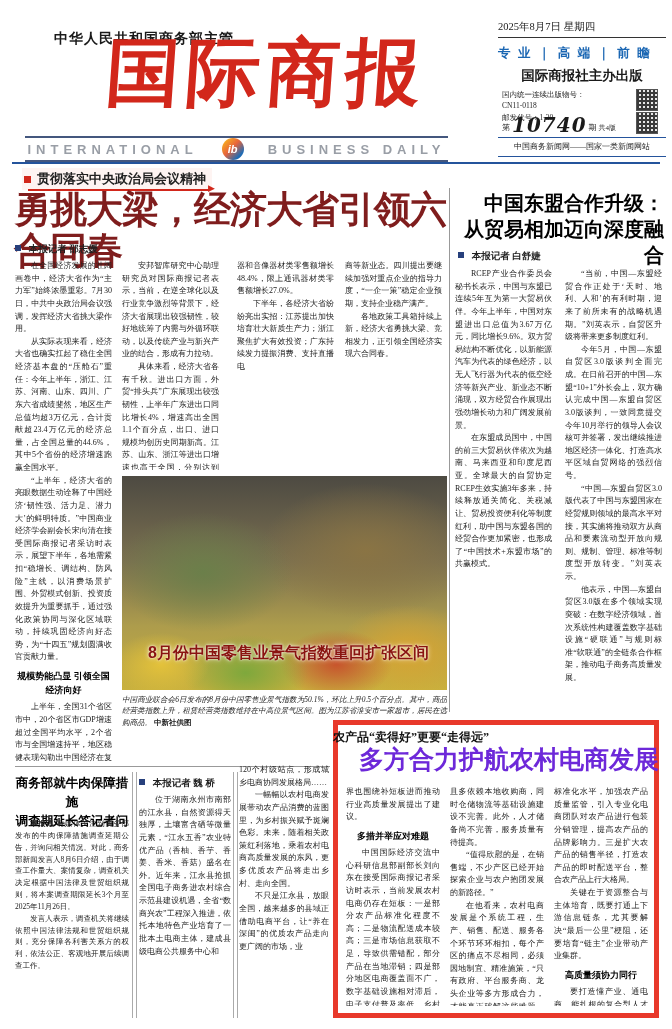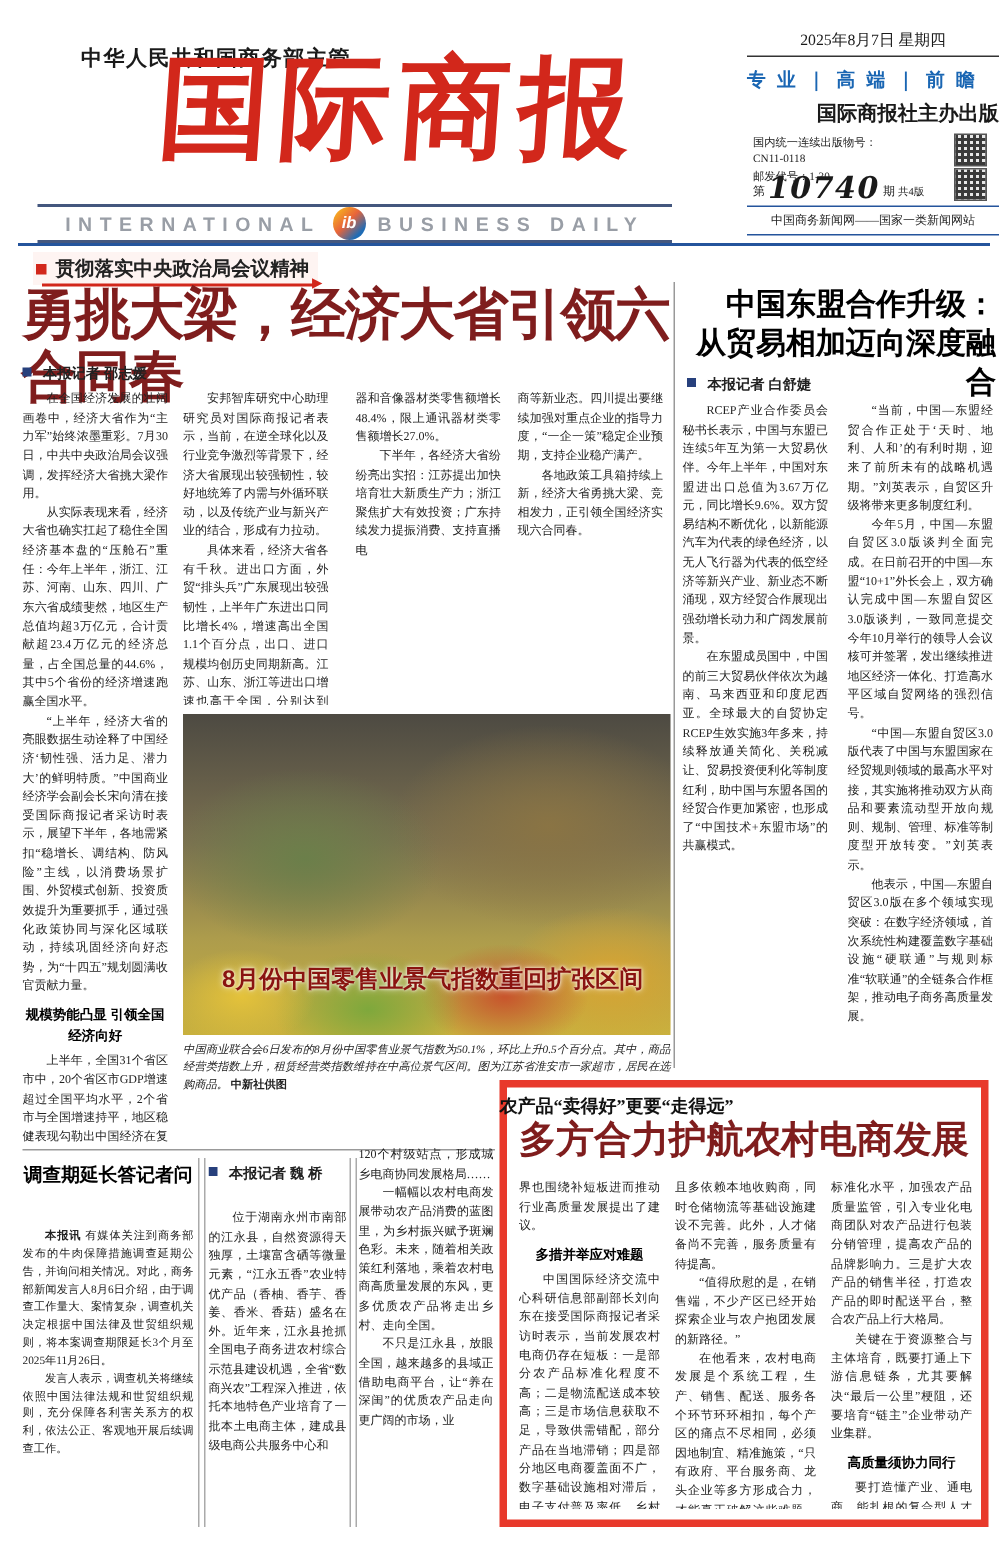--- a/index.html
+++ b/index.html
@@ -4,31 +4,31 @@
 <style>
   html,body{margin:0;padding:0}
   body{width:672px;height:1029px;position:relative;background:#ffffff;
        font-family:"Liberation Serif",serif;color:#1a1a1a;overflow:hidden}
   .abs{position:absolute}
   
   .supervisor{left:54px;top:30px;font-size:14px;font-weight:bold;letter-spacing:1px}
   .masthead{left:96px;top:36px;width:340px;text-align:center;font-size:74px;line-height:1;
             font-weight:900;color:#d2271b;letter-spacing:6px;transform:skewX(-4deg)}
   .enbanner{left:25px;top:136px;width:423px;height:22px;border-top:2px solid #44577e;
-            border-bottom:2px solid #44577e;display:flex;align-items:center;justify-content:center;gap:8px}
+            border-bottom:2px solid #44577e;display:flex;align-items:center;justify-content:center;gap:24px}
   .enword{font-family:"Liberation Sans",sans-serif;font-weight:bold;font-size:13px;
           letter-spacing:5px;color:#999ea6}
   .iblogo{width:22px;height:22px;border-radius:50%;background:linear-gradient(135deg,#f5a623 15%,#e8643a 45%,#1f6cb5 80%);
           color:#fff;font-family:"Liberation Sans",sans-serif;font-weight:bold;font-size:11px;
           display:flex;align-items:center;justify-content:center;font-style:italic;flex:0 0 auto}
-  .rinfo-date{left:498px;top:20px;width:168px;text-align:center;font-size:10.5px;
+  .rinfo-date{left:498px;top:20px;width:168px;text-align:left;font-size:10.5px;
               border-bottom:1px solid #333;padding-bottom:3px}
   .rinfo-tag{left:498px;top:45px;width:168px;font-size:12.5px;font-weight:bold;
              color:#1a66b3;letter-spacing:2px;font-family:"Liberation Sans",sans-serif}
-  .rinfo-pub{left:498px;top:67px;width:168px;text-align:right;font-size:13.5px;font-weight:bold}
+  .rinfo-pub{left:498px;top:67px;width:168px;text-align:center;font-size:13.5px;font-weight:bold}
   .rinfo-small{left:502px;top:89px;width:112px;font-size:7.5px;line-height:1.5;color:#222}
   .issueline{left:502px;top:113px;width:130px;font-size:8px;white-space:nowrap}
   .issue-num{font-size:20px;font-style:italic;font-weight:bold;font-family:"DejaVu Serif",serif;
              letter-spacing:1px;vertical-align:-2px}
   .qr{width:20px;height:20px;background:
       repeating-linear-gradient(0deg,#3a3a3a 0 2px,transparent 2px 4px),
       repeating-linear-gradient(90deg,#3a3a3a 0 2px,#e8e8e8 2px 4px);border:1px solid #555}
   .bluerule{background:#24549c;height:1px}
   .rinfo-web{left:498px;top:141px;width:168px;text-align:center;font-size:8px;color:#222}
   
@@ -68,22 +68,22 @@
      font-family:"Liberation Sans",sans-serif;color:#8a1410;white-space:nowrap;
      text-shadow:0 0 2px rgba(255,255,255,.95),0 0 5px rgba(255,255,255,.8)}
   .caption{left:122px;top:694px;width:325px;font-size:7.5px;line-height:1.5;text-align:justify;
            font-style:italic;color:#222}
   .caption b{font-style:normal;white-space:nowrap}
   
   .beef-hl{left:15px;top:774px;width:114px;font-size:12.5px;font-weight:900;line-height:1.5;
            text-align:center;font-family:"Liberation Sans",sans-serif;color:#000}
   .redbox{left:333px;top:720px;width:326px;height:298px;border:5px solid #e8392b;box-sizing:border-box}
   .box-eyebrow{left:333px;top:729px;width:326px;text-align:left;font-size:12px;font-weight:bold;color:#111}
-  .box-hl{left:333px;top:743px;width:326px;text-align:center;font-size:25px;font-weight:900;
-          font-family:"Liberation Sans",sans-serif;color:#7f1d1d}
+  .box-hl{left:333px;top:743px;width:326px;text-align:right;font-size:25px;font-weight:900;
+          font-family:"Liberation Sans",sans-serif;color:#6d28d9}
 </style>
 </head>
 <body>
 
 <div class="abs supervisor">中华人民共和国商务部主管</div>
 <div class="abs masthead">国际商报</div>
 
 <div class="abs enbanner">
   <span class="enword">INTERNATIONAL</span>
   <span class="iblogo">ib</span>
@@ -171,31 +171,32 @@
 <div class="col" style="left:565px;top:268px;width:97px;height:444px">
   <p>“当前，中国—东盟经贸合作正处于‘天时、地利、人和’的有利时期，迎来了前所未有的战略机遇期。”刘英表示，自贸区升级将带来更多制度红利。</p>
   <p>今年5月，中国—东盟自贸区3.0版谈判全面完成。在日前召开的中国—东盟“10+1”外长会上，双方确认完成中国—东盟自贸区3.0版谈判，一致同意提交今年10月举行的领导人会议核可并签署，发出继续推进地区经济一体化、打造高水平区域自贸网络的强烈信号。</p>
   <p>“中国—东盟自贸区3.0版代表了中国与东盟国家在经贸规则领域的最高水平对接，其实施将推动双方从商品和要素流动型开放向规则、规制、管理、标准等制度型开放转变。”刘英表示。</p>
   <p>他表示，中国—东盟自贸区3.0版在多个领域实现突破：在数字经济领域，首次系统性构建覆盖数字基础设施“硬联通”与规则标准“软联通”的全链条合作框架，推动电子商务高质量发展。</p>
 </div>
 
 <div class="hrule" style="left:15px;top:766px;width:315px"></div>
 
 <div class="abs beef-hl">
+  <div>商务部就牛肉保障措施</div>
   <div>调查期延长答记者问</div>
 </div>
 <div class="col" style="left:15px;top:818px;width:114px;height:200px;font-size:7.5px">
   <p><b>本报讯</b><span> 有媒体关注到商务部发布的牛肉保障措施调查延期公告，并询问相关情况。对此，商务部新闻发言人8月6日介绍，由于调查工作量大、案情复杂，调查机关决定根据中国法律及世贸组织规则，将本案调查期限延长3个月至2025年11月26日。</span></p>
   <p>发言人表示，调查机关将继续依照中国法律法规和世贸组织规则，充分保障各利害关系方的权利，依法公正、客观地开展后续调查工作。</p>
 </div>
 
 <div class="vrule2" style="left:132px;top:772px;height:246px"></div>
 
 <div class="col" style="left:139px;top:775px;width:92px;height:243px">
-  <div class="byline" style="margin-bottom:16px">
+  <div class="byline" style="margin-bottom:4px">
     <span class="sq"></span>
     <span>本报记者 魏 桥</span>
   </div>
   <p>位于湖南永州市南部的江永县，自然资源得天独厚，土壤富含硒等微量元素，“江永五香”农业特优产品（香柚、香芋、香姜、香米、香菇）盛名在外。近年来，江永县抢抓全国电子商务进农村综合示范县建设机遇，全省“数商兴农”工程深入推进，依托本地特色产业培育了一批本土电商主体，建成县级电商公共服务中心和</p>
 </div>
 <div class="vrule2" style="left:233px;top:772px;height:246px"></div>
 <div class="col" style="left:239px;top:764px;width:90px;height:243px">
   <p class="ni">120个村级站点，形成城乡电商协同发展格局……</p>
   <p>一幅幅以农村电商发展带动农产品消费的蓝图里，为乡村振兴赋予斑斓色彩。未来，随着相关政策红利落地，乘着农村电商高质量发展的东风，更多优质农产品将走出乡村、走向全国。</p>
   <p>不只是江永县，放眼全国，越来越多的县域正借助电商平台，让“养在深闺”的优质农产品走向更广阔的市场，业</p>

